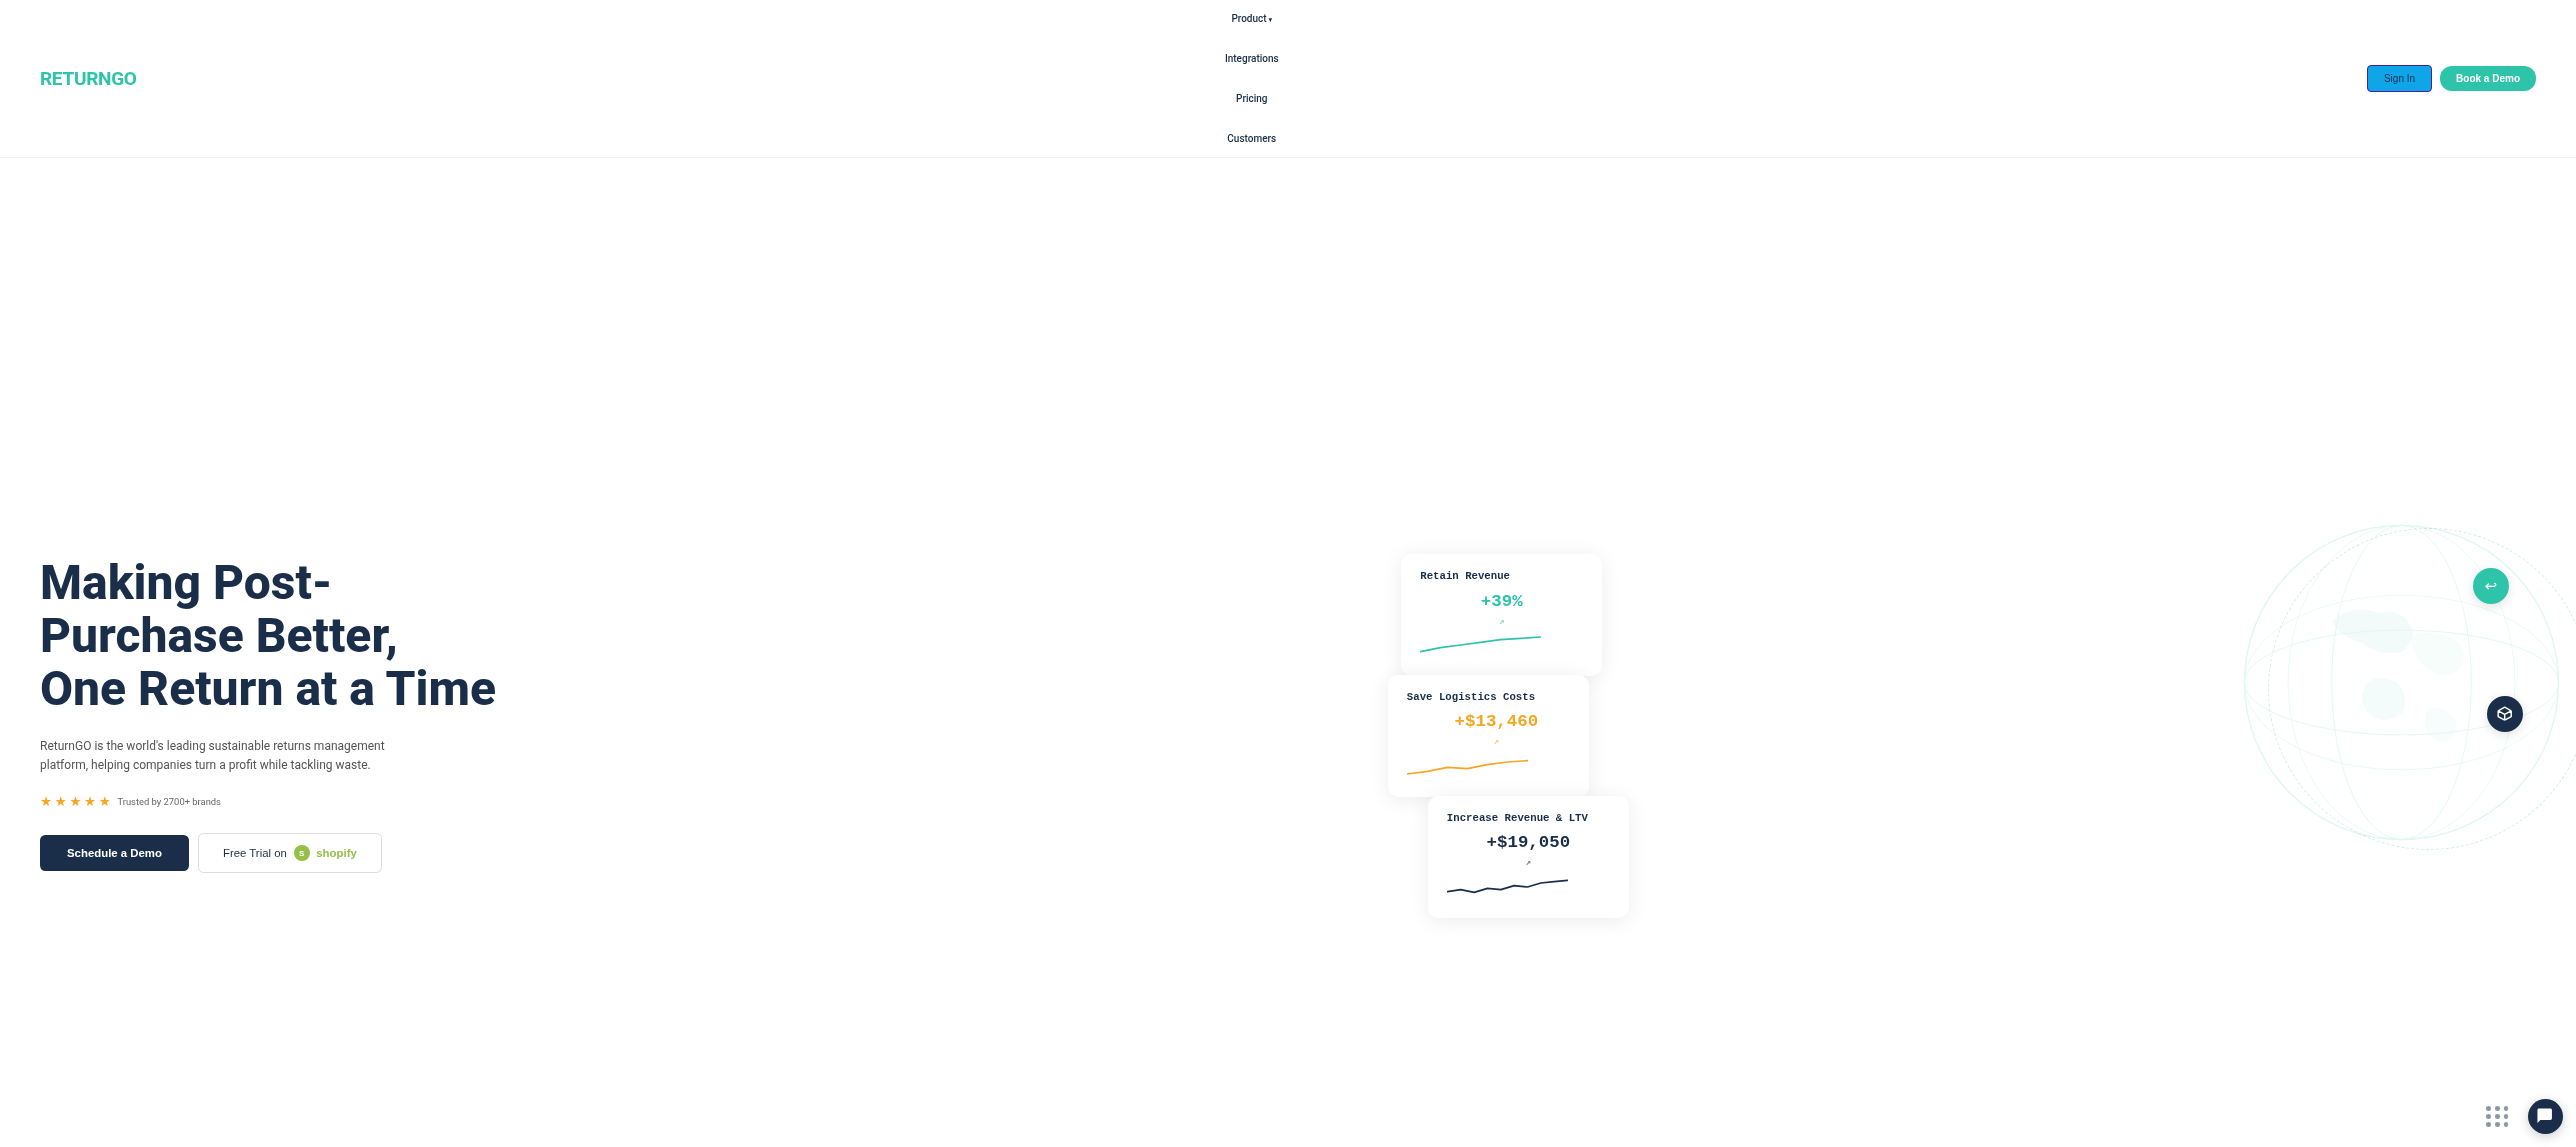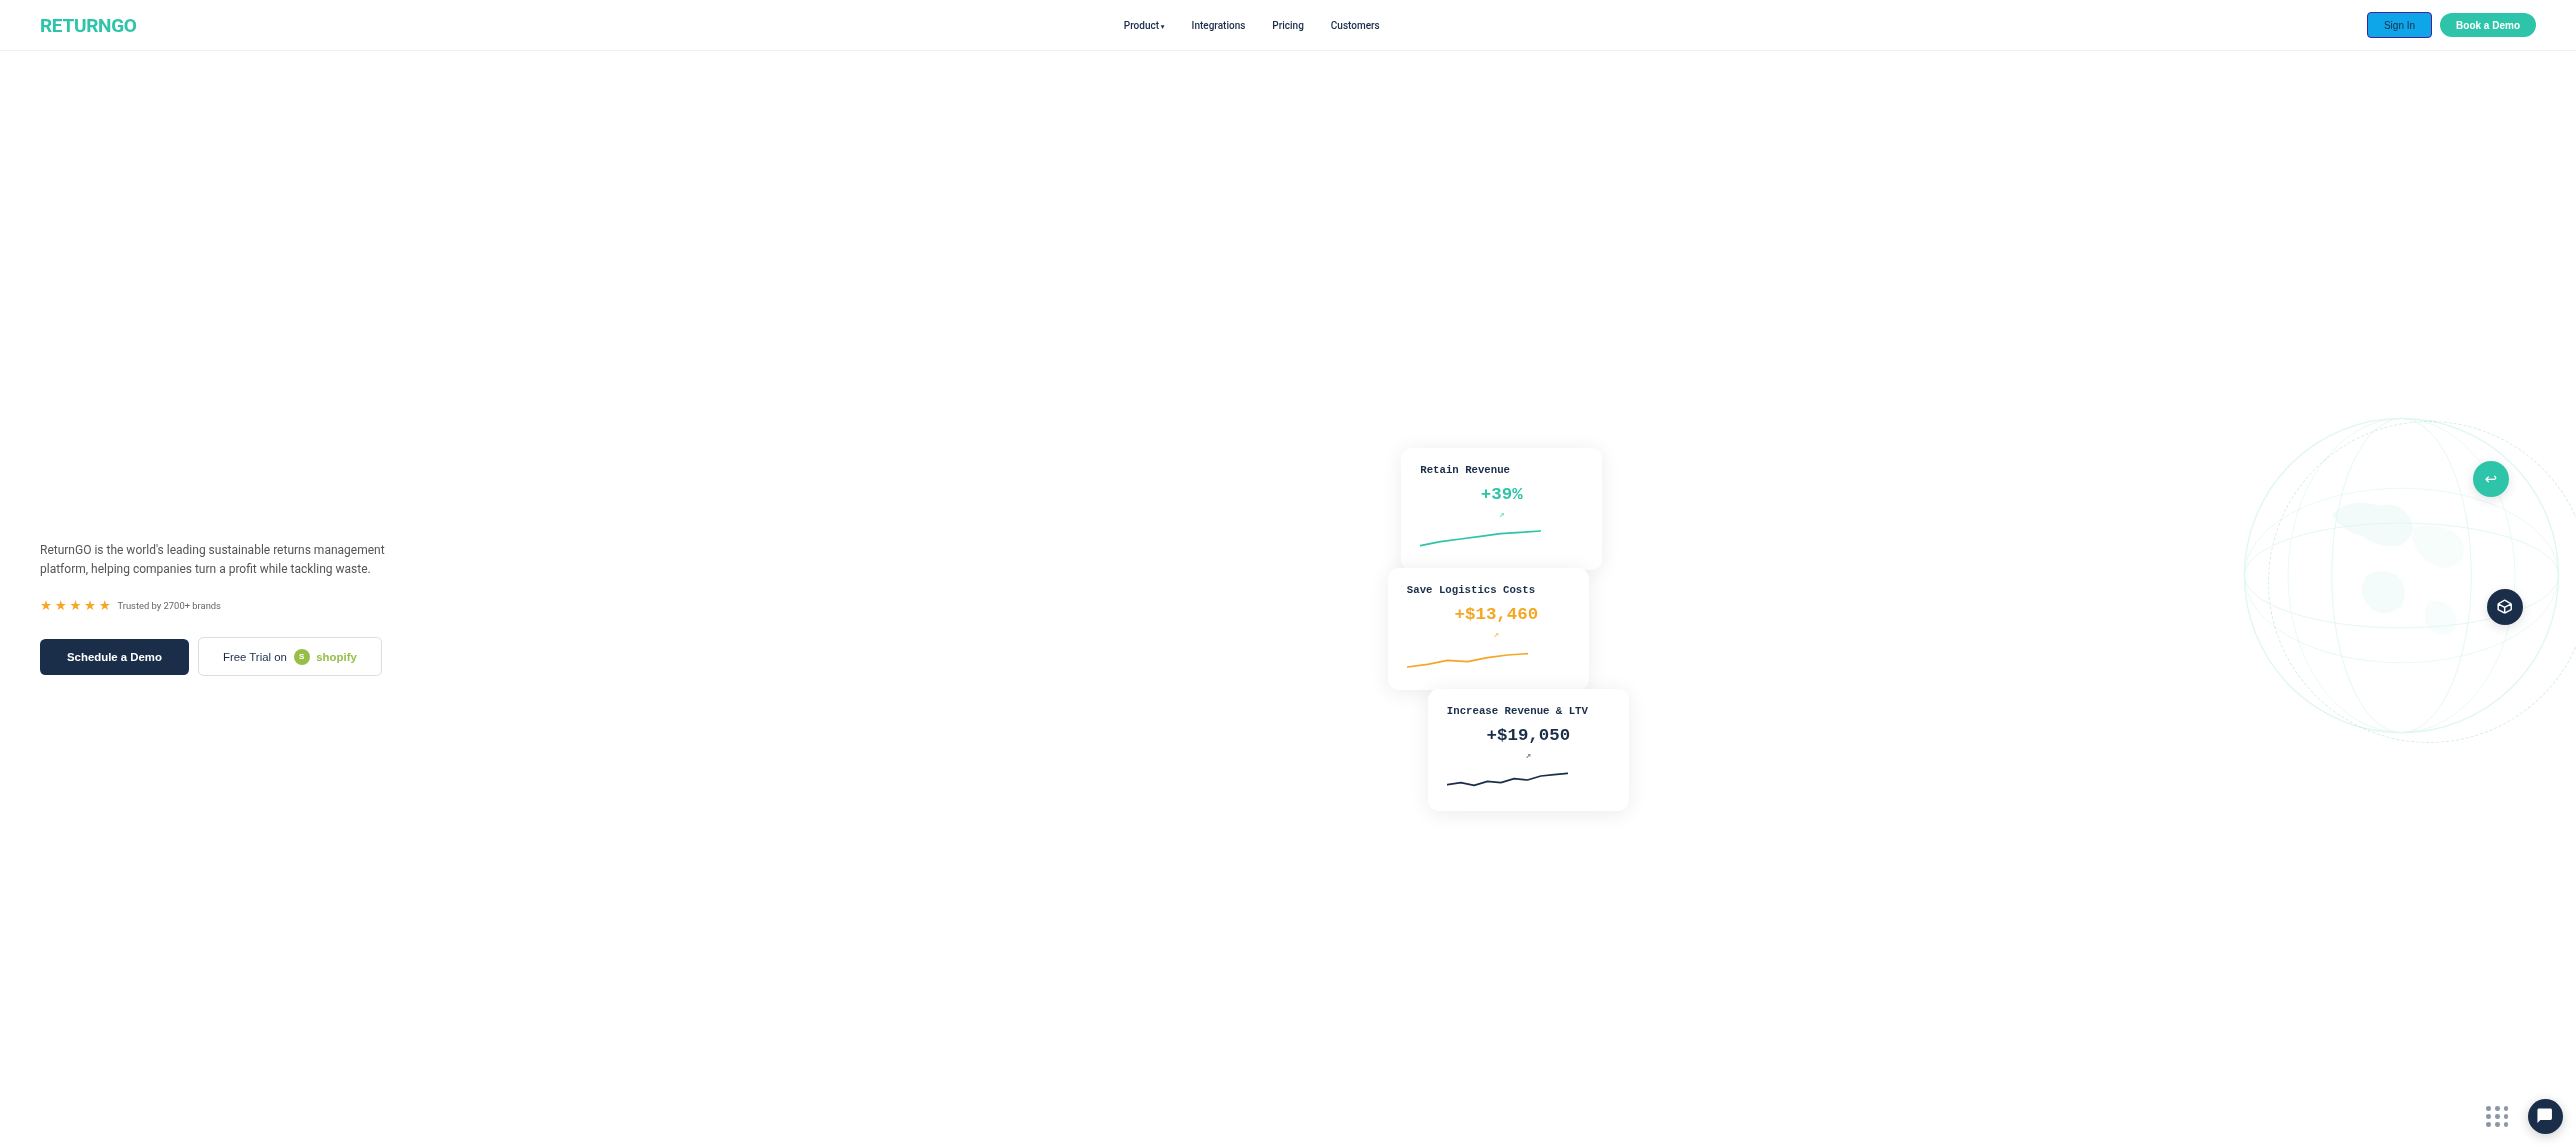--- a/index.html
+++ b/index.html
@@ -29,20 +29,21 @@
       letter-spacing: -0.3px;
     }
     .logo span {
       color: #2ec4a9;
     }
     .nav-links {
       display: flex;
       align-items: center;
       gap: 27px;
       list-style: none;
+      flex-direction: column;
     }
     .nav-links li a {
       text-decoration: none;
       color: #1a2e4a;
       font-size: 10px;
       font-weight: 500;
     }
     .nav-links li a.has-arrow::after {
       content: ' ▾';
       font-size: 7.4px;
@@ -334,20 +335,25 @@
   </ul>
   <div class="nav-actions">
     <button class="btn-signin">Sign In</button>
     <button class="btn-demo">Book a Demo</button>
   </div>
 </nav>
 
 <section class="hero">
 
   <div class="hero-left">
+    <h1 class="hero-title">
+      <span>Making Post-</span><br>
+      <span>Purchase Better,</span><br>
+      <span>One Return at a Time</span>
+    </h1>
     <p class="hero-subtitle">ReturnGO is the world's leading sustainable returns management platform, helping companies turn a profit while tackling waste.</p>
     <div class="trust-row">
       <div class="stars">
         <span class="star">★</span>
         <span class="star">★</span>
         <span class="star">★</span>
         <span class="star">★</span>
         <span class="star">★</span>
       </div>
       <span class="trust-text">Trusted by 2700+ brands</span>

